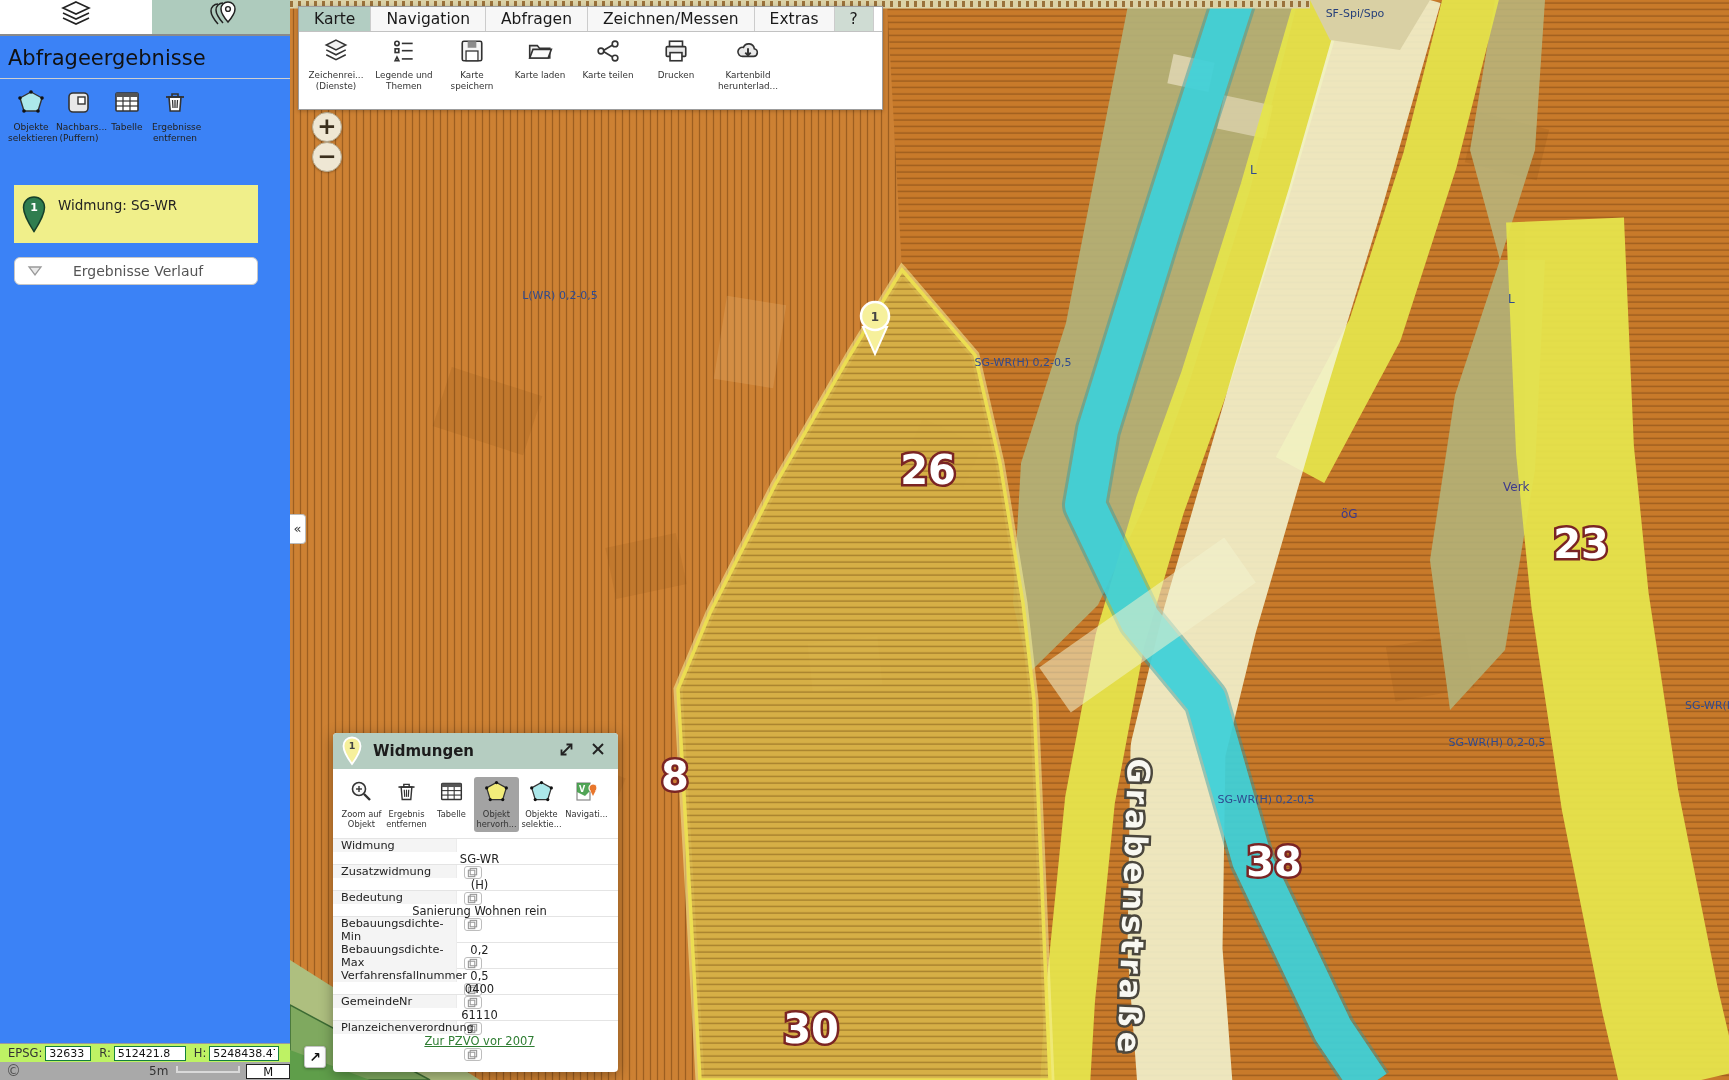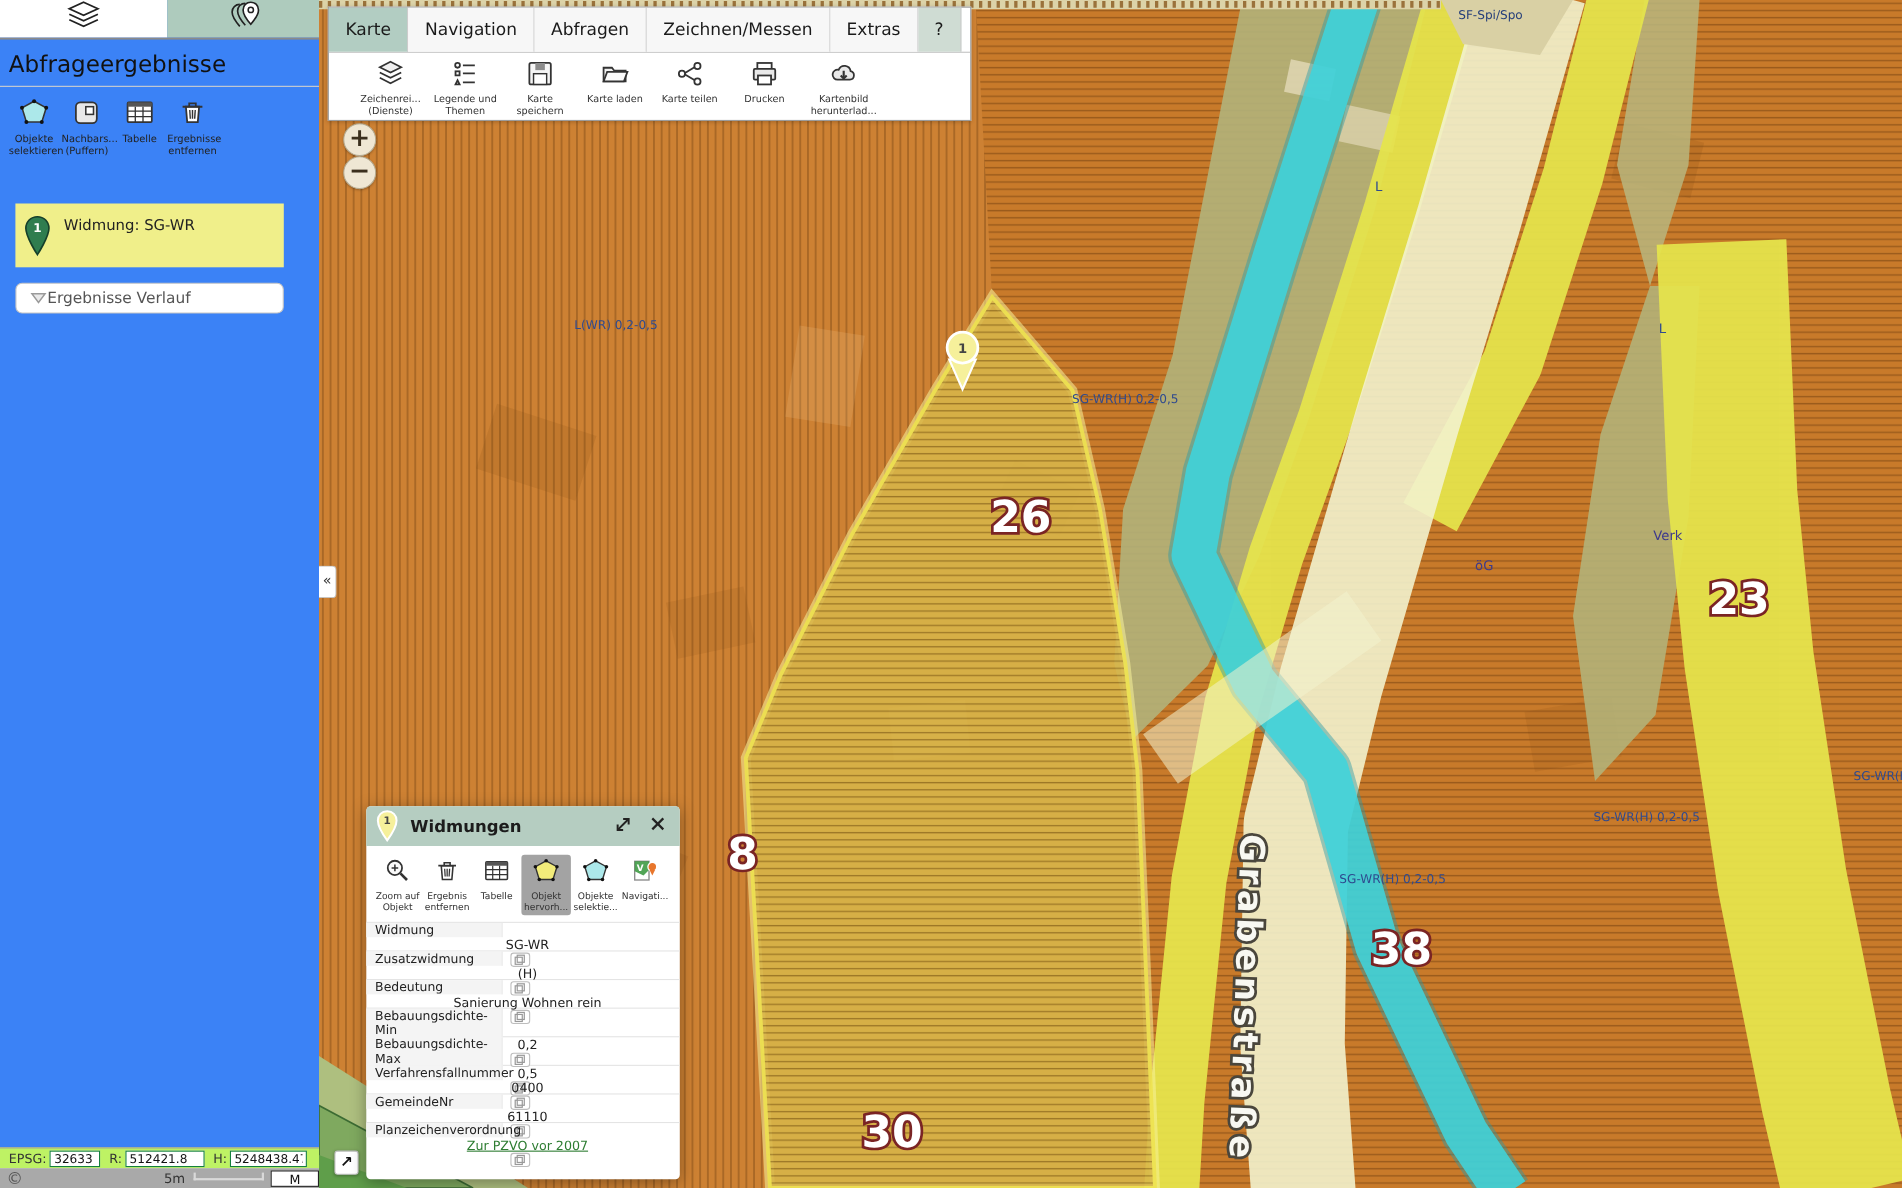--- a/index.html
+++ b/index.html
@@ -14,43 +14,43 @@
   .sb-tab.active { flex:1 1 auto; background:#aecbbd; }
   .sb-title { font-size:21px; font-weight:500; color:#111; padding:10px 8px 8px 8px; border-bottom:1px solid #cfcfcf; }
   .sb-tools { display:flex; padding:10px 8px 4px 8px; }
   .tool-btn { width:46px; margin-right:2px; text-align:center; cursor:pointer; }
   .tool-btn .lbl { font-size:9px; color:#222; line-height:1.2; margin-top:3px; }
   .result-head { font-size:14px; font-weight:600; color:#111; padding:24px 0 0 14px; }
   .result-item { position:absolute; left:14px; top:185px; width:244px; height:58px; background:#f0ef8a; display:flex; align-items:flex-start; padding:10px 6px 0 6px; cursor:pointer; }
   .result-item .txt { font-size:13.5px; color:#222; margin-left:10px; margin-top:2px; }
   .history { position:absolute; left:14px; top:257px; width:244px; height:28px; border:1px solid #c6c6c6; border-radius:6px; background:#fff; display:flex; align-items:center; cursor:pointer; }
   .history .tri { margin-left:12px; }
-  .history .txt { font-size:14px; color:#555; margin-left:0;text-align:center; }
+  .history .txt { font-size:14px; color:#555; margin-left:30px;text-align:center; }
 
   
   #status1 { position:absolute; left:0; top:1043px; width:290px; height:19px; background:#bef264; border-top:1px solid #9a9a9a; display:flex; align-items:center; font-size:11.5px; color:#333; z-index:31; }
   #status1 .lab { margin-left:8px; }
   #status1 input { height:15px; border:1px solid #15803d; background:#fff; font-size:11px; font-family:inherit; padding:0 3px; color:#111; margin-left:3px; }
   #status2 { position:absolute; left:0; top:1062px; width:290px; height:18px; background:#a9a9a9; display:flex; align-items:center; font-size:12px; color:#444; z-index:31; }
   .copyright { margin-left:6px; font-size:15px; color:#555; }
   .scale-text { margin-left:128px; color:#333; }
   .scale-bar { width:70px; height:7px; border-left:2px solid #d9d9d9; border-right:2px solid #d9d9d9; border-bottom:2px solid #d9d9d9; margin-left:8px; margin-top:-4px; }
   .scale-box { margin-left:6px; width:48px; height:15px; background:#fff; border:1px solid #222; font-size:11.5px; color:#111; text-align:center; line-height:14px; }
 
   
   #map-area { position:absolute; left:290px; top:0; width:1439px; height:1080px; overflow:hidden; background:#c97c2c; }
   #map-svg { position:absolute; left:0; top:0; }
 
   
   #panel { position:absolute; left:8px; top:6px; width:585px; height:104px; background:#fff; border:1px solid #9c9c9c; box-shadow:0 1px 4px rgba(0,0,0,.25); z-index:20; }
-  .panel-tabs { display:flex; height:41px; border-bottom:1px solid #c2c2c2; }
+  .panel-tabs { display:flex; height:25px; border-bottom:1px solid #c2c2c2; }
   .ptab { padding:0 15px; display:flex; align-items:center; font-size:15.5px; color:#1a1a1a; background:#f7f7f7; border-right:1px solid #cccccc; cursor:pointer; white-space:nowrap; }
   .ptab.active { background:#b2cdc2; }
   .ptab.help { background:#cfdcd3; }
-  .panel-btns { display:flex; padding-top:6px;padding-left:19px; }
+  .panel-btns { display:flex; padding-top:6px; }
   .pbtn { width:62px; margin-left:6px; text-align:center; cursor:pointer; }
   .pbtn .lbl { font-size:8.8px; color:#333; line-height:1.25; margin-top:2px; }
 
   
   .zoom-btn { position:absolute; left:22px; width:30px; height:30px; border-radius:50%; background:#efe7d4; border:1px solid #b7ab90; color:#3e3categor222; color:#3b2f1d; font-size:23px; font-weight:bold; text-align:center; line-height:26px; cursor:pointer; z-index:15; box-shadow:0 1px 2px rgba(0,0,0,.25); }
   #zoom-in { top:112px; }
   #zoom-out { top:142px; }
 
   
   #collapse { position:absolute; left:0px; top:514px; width:16px; height:30px; background:#fff; border:1px solid #bbb; border-left:none; border-radius:0 4px 4px 0; font-size:13px; color:#333; text-align:center; line-height:28px; cursor:pointer; z-index:15; }

